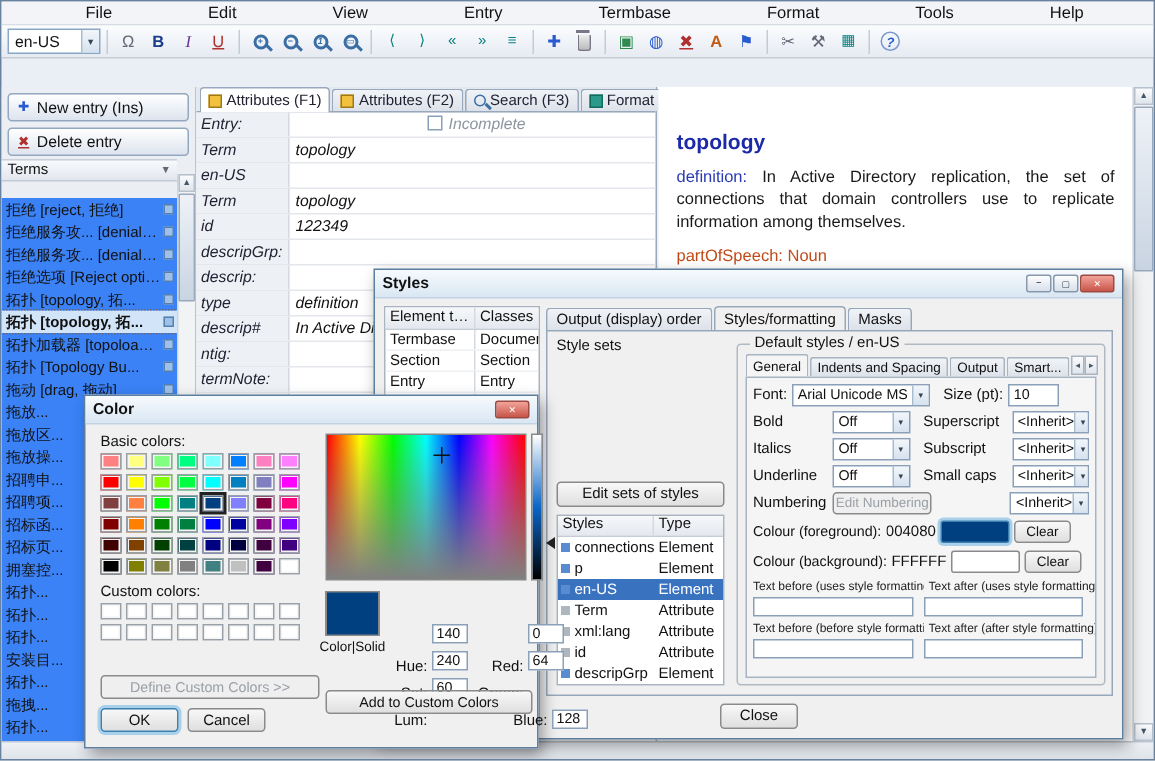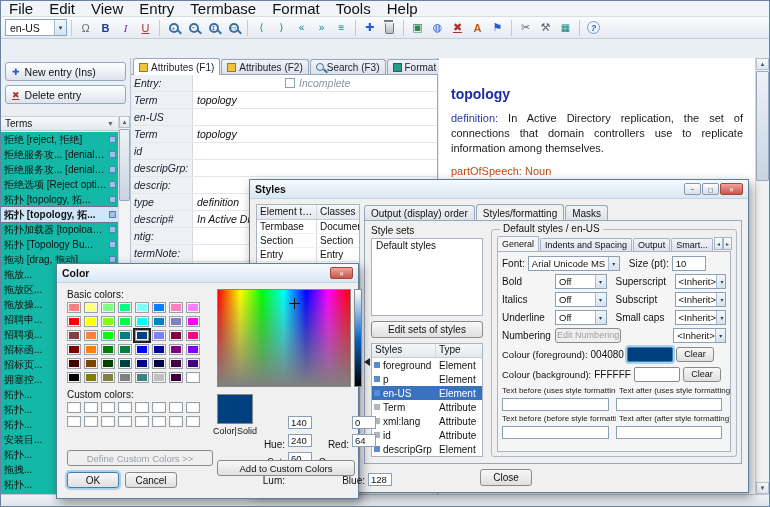--- a/index.html
+++ b/index.html
@@ -10,21 +10,21 @@
   
   #titlebar { height:19px; background:linear-gradient(#f6fafd,#d9e7f3); border-bottom:1px solid #c2d3e4; display:flex; align-items:center; padding:0 4px; gap:4px; }
   .app-icon { width:13px; height:13px; border-radius:2px; background:linear-gradient(#6fa0d8,#2a5a9c); color:#fff; font-size:7px; font-weight:bold; display:flex; align-items:center; justify-content:center; flex:none; }
   #title-text { font-size:10px; font-weight:bold; white-space:nowrap; overflow:hidden; flex:1; }
   .win-btns { display:flex; gap:1px; flex:none; }
   .wbtnicon { width:21px; height:13px; border:1px solid #8898ac; border-radius:2px; background:linear-gradient(#fdfdfe,#d2dce8); font-size:7px; line-height:1; display:flex; align-items:center; justify-content:center; color:#345; }
   .wbtnicon.close { background:linear-gradient(#f2a39a,#c8554a); border-color:#9c4a42; color:#fff; width:26px; }
 
   
   #menubar { height:16px; background:#f2f4f7; border-bottom:1px solid #d8dde4; display:flex; align-items:center; }
-  .menu-item { padding:1px 8px; font-size:15px; }
+  .menu-item { padding:1px 8px; font-size:11px;margin-left:48px; }
 
   
   #toolbar { height:22px; background:linear-gradient(#fbfcfe,#e6ebf2); border-bottom:1px solid #c6ccd6; display:flex; align-items:center; padding:0 4px; gap:1px; }
   .combo { width:62px; height:17px; background:#fff; border:1px solid #89a6c4; display:flex; align-items:center; padding:0 0 0 4px; font-size:10.5px; }
   .combo .arr { margin-left:auto; width:12px; height:15px; background:linear-gradient(#f2f6fa,#d6e2ef); border-left:1px solid #a8bcd0; font-size:7px; display:flex; align-items:center; justify-content:center; color:#345; }
   .sep { width:1px; height:16px; background:#c4cbd5; margin:0 3px; flex:none; }
   .tbtn { width:19px; height:18px; display:flex; align-items:center; justify-content:center; font-size:11px; border:1px solid transparent; border-radius:2px; flex:none; }
   .c-bold { color:#1a3c8c; font-weight:bold; }
   .c-italic { color:#6a30a0; font-style:italic; font-family:"Liberation Serif",serif; }
   .c-under { color:#b03030; text-decoration:underline; }
@@ -36,23 +36,23 @@
   .c-help { color:#2a5acf; font-weight:bold; border:1px solid #7a9ace; border-radius:50%; width:13px; height:13px; font-size:9px; display:flex; align-items:center; justify-content:center; }
   .mag { position:relative; width:10px; height:10px; border:2px solid #3a6ea5; border-radius:50%; display:flex; align-items:center; justify-content:center; font-size:6px; font-weight:bold; color:#3a6ea5; }
   .mag::after { content:""; position:absolute; width:5px; height:2px; background:#3a6ea5; right:-5px; bottom:-2px; transform:rotate(45deg); }
   .trash { width:9px; height:11px; border:1px solid #778; border-top:none; border-radius:1px 1px 2px 2px; position:relative; background:linear-gradient(#eee,#bbb); margin-top:2px; }
   .trash::before { content:""; position:absolute; top:-3px; left:-2px; width:9px; height:2px; background:#778; }
 
   
   #sidebar { position:absolute; left:0; top:57px; width:130px; bottom:12px; background:#ebeff4; border-right:1px solid #b8c4d2; }
   .side-btn { position:relative; margin:4px 4px 0 4px; height:19px; background:linear-gradient(#ffffff,#dde4ee); border:1px solid #93a7c0; border-radius:3px; display:flex; align-items:center; gap:5px; padding:0 6px; font-size:10.5px; }
   .sb-ico { font-size:9px; flex:none; }
-  #terms-header { position:absolute; left:0; top:58px; right:12px; height:15px; background:linear-gradient(#f8fafc,#e2e7ee); border-top:1px solid #c9d0da; border-bottom:1px solid #c2cad6; font-size:10px; padding:1px 4px; display:flex; align-items:center; }
+  #terms-header { position:absolute; left:0; top:48px; right:12px; height:15px; background:linear-gradient(#f8fafc,#e2e7ee); border-top:1px solid #c9d0da; border-bottom:1px solid #c2cad6; font-size:10px; padding:1px 4px; display:flex; align-items:center; }
   #terms-header .sort { margin-left:auto; font-size:7px; color:#667; }
-  #terms-list { position:absolute; left:0; top:74px; right:12px; bottom:0; background:#14b8a6; overflow:hidden; }
+  #terms-list { position:absolute; left:0; top:74px; right:12px; bottom:0; background:#3b82f6; overflow:hidden; }
   .term-row { height:15px; display:flex; align-items:center; padding:0 2px 0 3px; font-size:10px; white-space:nowrap; overflow:hidden; }
   .term-row .t { flex:1; overflow:hidden; text-overflow:ellipsis; }
   .term-ico { width:7px; height:7px; background:#9fc0e8; border:1px solid #5580b0; margin-left:2px; flex:none; }
   .term-row.sel { background:#d2e4f8; font-weight:bold; outline:1px dotted #667; }
   .sb-track { position:absolute; right:0; top:58px; bottom:0; width:12px; background:#f2f3f5; border-left:1px solid #d0d5dc; }
   .sb-arrow { height:12px; display:flex; align-items:center; justify-content:center; font-size:6px; color:#456; background:linear-gradient(#fafbfc,#dfe5ec); border:1px solid #b6c0cc; }
   .sb-arrow.bot { position:absolute; bottom:0; left:0; right:0; }
   .sb-thumb { position:absolute; left:0; right:0; top:13px; height:72px; background:linear-gradient(#eef2f7,#c9d4e2); border:1px solid #9aa8bc; border-radius:1px; }
 
   
@@ -387,20 +387,21 @@
       <div class="frow">
           <div class="flabel">en-US</div>
           <div class="fvalue"></div>
         </div>
       <div class="frow">
           <div class="flabel">Term</div>
           <div class="fvalue">topology</div>
         </div>
       <div class="frow">
           <div class="flabel">id</div>
+          <div class="fvalue">122349</div>
         </div>
       <div class="frow">
           <div class="flabel">descripGrp:</div>
           <div class="fvalue"></div>
         </div>
       <div class="frow">
           <div class="flabel">descrip:</div>
           <div class="fvalue"></div>
         </div>
       <div class="frow">
@@ -479,32 +480,29 @@
     </div>
 
     <div class="rtabs">
       <span class="rtab">Output (display) order</span>
       <span class="rtab active">Styles/formatting</span>
       <span class="rtab">Masks</span>
     </div>
 
     <div class="rpanel">
       <div class="ss-label">Style sets</div>
-      <div class="ss-list">
-        <div class="ss-item">Default styles</div>
-      </div>
       <div class="wbtn edit-sets">Edit sets of styles</div>
       <div class="sgrid">
         <div class="sg-head">
           <span class="sg-h1">Styles</span>
           <span>Type</span>
         </div>
         <div class="sgr">
             <i class="sgi"></i>
-            <span class="sgn">foreground</span>
+            <span class="sgn">connections</span>
             <span class="sgt">Element</span>
           </div>
         <div class="sgr">
             <i class="sgi"></i>
             <span class="sgn">p</span>
             <span class="sgt">Element</span>
           </div>
         <div class="sgr sel">
             <i class="sgi"></i>
             <span class="sgn">en-US</span>

